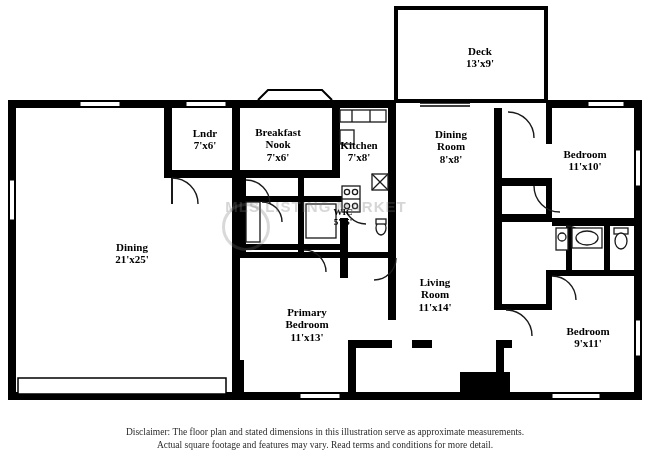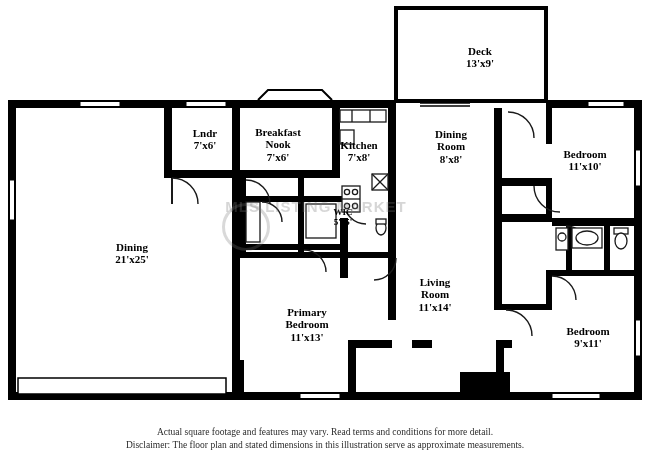--- a/index.html
+++ b/index.html
@@ -295,15 +295,15 @@
 <div class="wm-ring"></div>
 <div class="wm">
   <div class="wmtxt">
     <span>MLS</span>
     <span>LISTING</span>
     <span>MARKET</span>
   </div>
 </div>
 
 <div class="disclaimer" style="top:426px;">
+  <div>Disclaimer: The floor plan and stated dimensions in this illustration serve as approximate measurements.</div>
   <div>Actual square footage and features may vary. Read terms and conditions for more detail.</div>
-  <div>Disclaimer: The floor plan and stated dimensions in this illustration serve as approximate measurements.</div>
 </div>
 
 </body></html>

